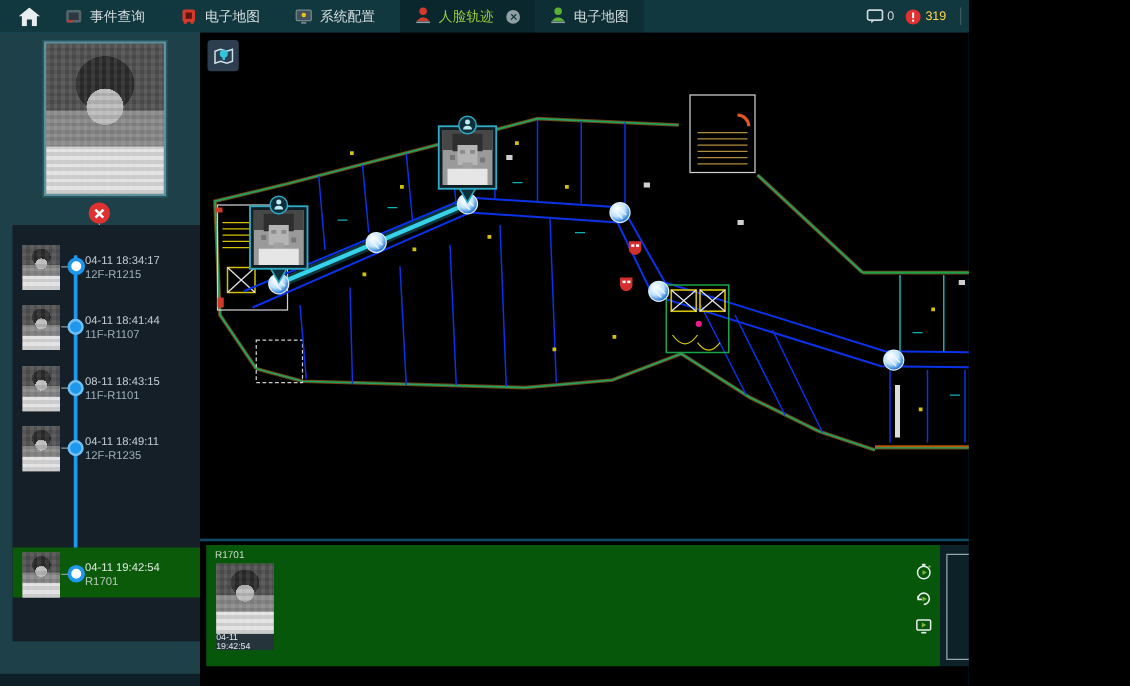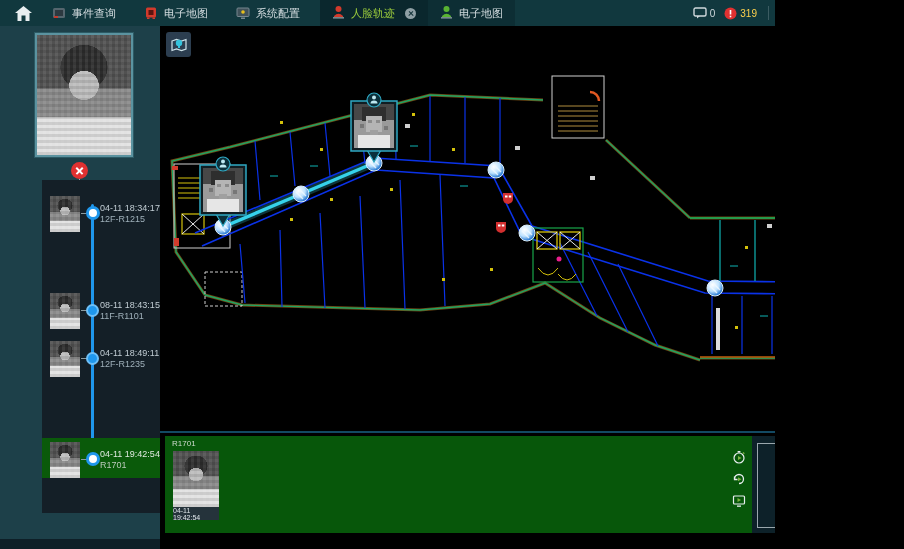--- a/index.html
+++ b/index.html
@@ -29,21 +29,21 @@
   .closex:before{transform:rotate(45deg);} .closex:after{transform:rotate(-45deg);}
   
   .sidebar{position:absolute;left:0;top:26px;width:160px;height:523px;background:#1d4049;}
   .photoframe{position:absolute;left:35px;top:7px;width:94px;height:120px;border:2px solid #5b93a0;
               outline:1px solid #2c5a64;background:#222;}
   .delbtn{position:absolute;left:71px;top:136px;width:17px;height:17px;border-radius:50%;background:#e03131;
           cursor:pointer;}
   .delbtn:before,.delbtn:after{content:"";position:absolute;left:4px;top:7.5px;width:9px;height:1.8px;background:#fff;}
   .delbtn:before{transform:rotate(45deg);} .delbtn:after{transform:rotate(-45deg);}
   .delstem{position:absolute;left:79px;top:153px;width:1px;height:6px;background:#9fb0ba;}
-  .timeline{position:absolute;left:10px;top:154px;right:0;bottom:36px;background:#141f27;overflow:hidden;margin-left:32px;}
+  .timeline{position:absolute;left:10px;top:154px;right:0;bottom:36px;background:#141f27;overflow:hidden;}
   .tl-line{position:absolute;left:49px;top:24px;width:3px;height:252px;background:#1f97ec;border-radius:2px;}
   .tl-row{position:absolute;left:0;right:0;height:44px;cursor:pointer;}
   .tl-row.selected{background:#0a5a0a;height:40px;}
   .thumb{position:absolute;left:8px;top:4px;width:30px;height:36px;}
   .tick{position:absolute;left:39px;top:21px;width:7px;height:1px;background:#8a9aa0;}
   .node{position:absolute;left:43.5px;top:15px;width:9px;height:9px;border-radius:50%;
         background:#1f97ec;border:2px solid #6fc0f7;}
   .node.end{background:#fff;border:3px solid #1f97ec;width:8px;height:8px;top:14px;}
   .tl-text{position:absolute;left:58px;top:11px;font-size:9px;line-height:11px;color:#c2cdd4;}
   .tl-text .loc{color:#9fb0ba;}
@@ -200,20 +200,29 @@
 
       <div class="tl-row" style="top:12px">
         <div class="thumb face"></div>
           <div class="tick"></div>
         <div class="node end"></div>
         <div class="tl-text">
             <div>04-11 18:34:17</div>
             <div class="loc">12F-R1215</div>
           </div>
       </div>
+      <div class="tl-row" style="top:60px">
+        <div class="thumb face"></div>
+          <div class="tick"></div>
+        <div class="node"></div>
+        <div class="tl-text">
+            <div>04-11 18:41:44</div>
+            <div class="loc">11F-R1107</div>
+          </div>
+      </div>
       <div class="tl-row" style="top:109px">
         <div class="thumb face"></div>
           <div class="tick"></div>
         <div class="node"></div>
         <div class="tl-text">
             <div>08-11 18:43:15</div>
             <div class="loc">11F-R1101</div>
           </div>
       </div>
       <div class="tl-row" style="top:157px">

